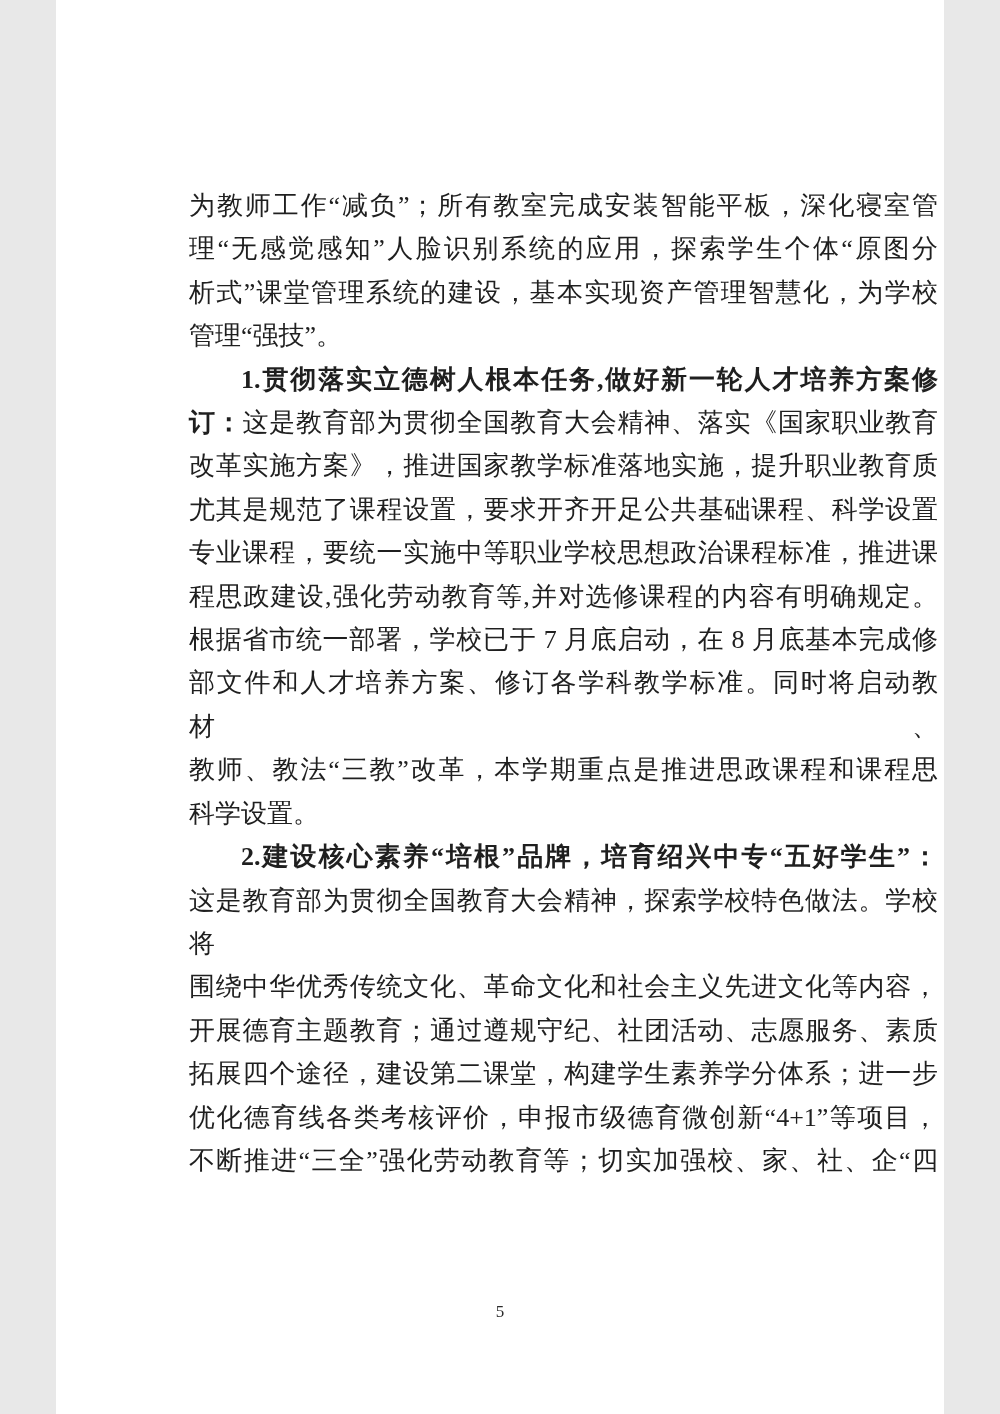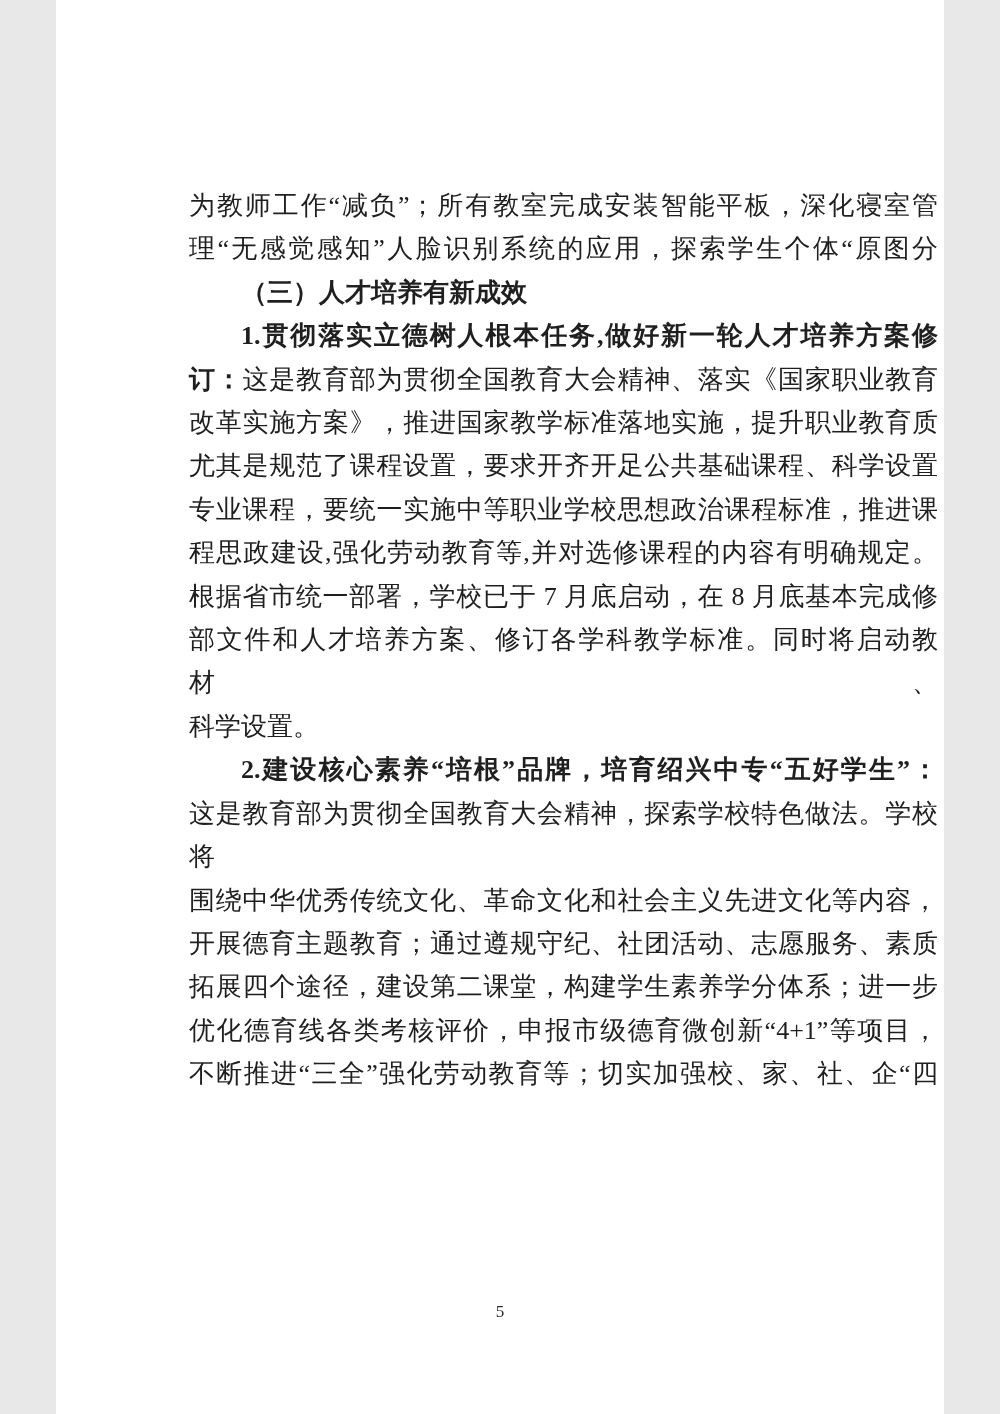--- a/index.html
+++ b/index.html
@@ -51,29 +51,31 @@
     color: #2a2a2a;
   }
 </style>
 </head>
 <body>
 
 <div class="page">
   <div class="doc-body">
       <div class="line justify"><span>为教师工作“减负”；所有教室完成安装智能平板，深化寝室管</span></div>
       <div class="line justify"><span>理“无感觉感知”人脸识别系统的应用，探索学生个体“原图分</span></div>
-      <div class="line indent"><span class="bold">（三）人才培养有新成效</span></div>
+      <div class="line justify"><span>析式”课堂管理系统的建设，基本实现资产管理智慧化，为学校</span></div>
+      <div class="line"><span>管理“强技”。</span></div>
       <div class="line indent justify"><span class="bold">1.贯彻落实立德树人根本任务,做好新一轮人才培养方案修</span></div>
       <div class="line justify"><span class="bold">订：</span><span>这是教育部为贯彻全国教育大会精神、落实《国家职业教育</span></div>
       <div class="line justify"><span>改革实施方案》，推进国家教学标准落地实施，提升职业教育质</span></div>
       <div class="line justify"><span>尤其是规范了课程设置，要求开齐开足公共基础课程、科学设置</span></div>
       <div class="line justify"><span>专业课程，要统一实施中等职业学校思想政治课程标准，推进课</span></div>
       <div class="line justify"><span>程思政建设,强化劳动教育等,并对选修课程的内容有明确规定。</span></div>
       <div class="line justify"><span>根据省市统一部署，学校已于 7 月底启动，在 8 月底基本完成修</span></div>
       <div class="line justify"><span>部文件和人才培养方案、修订各学科教学标准。同时将启动教材、</span></div>
+      <div class="line justify"><span>教师、教法“三教”改革，本学期重点是推进思政课程和课程思</span></div>
       <div class="line"><span>科学设置。</span></div>
       <div class="line indent justify"><span class="bold">2.建设核心素养“培根”品牌，培育绍兴中专“五好学生”：</span></div>
       <div class="line justify"><span>这是教育部为贯彻全国教育大会精神，探索学校特色做法。学校将</span></div>
       <div class="line justify"><span>围绕中华优秀传统文化、革命文化和社会主义先进文化等内容，</span></div>
       <div class="line justify"><span>开展德育主题教育；通过遵规守纪、社团活动、志愿服务、素质</span></div>
       <div class="line justify"><span>拓展四个途径，建设第二课堂，构建学生素养学分体系；进一步</span></div>
       <div class="line justify"><span>优化德育线各类考核评价，申报市级德育微创新“4+1”等项目，</span></div>
       <div class="line justify"><span>不断推进“三全”强化劳动教育等；切实加强校、家、社、企“四</span></div>
     </div>
   <div class="page-number">5</div>

